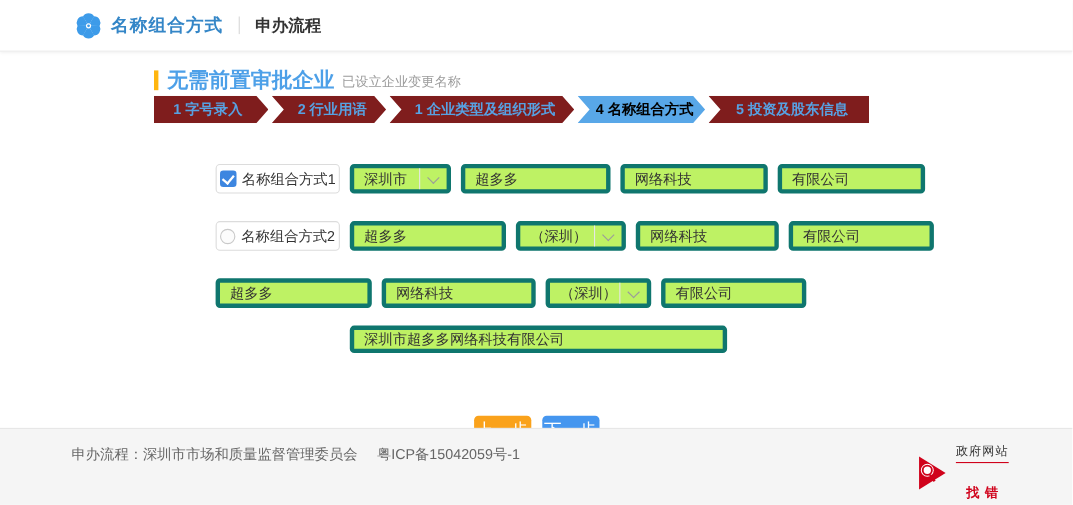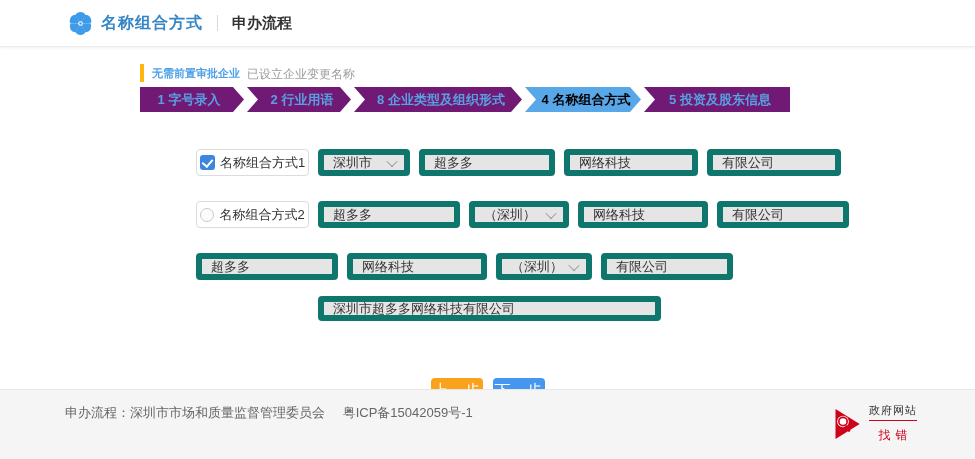--- a/index.html
+++ b/index.html
@@ -21,27 +21,27 @@
   .brand-name { font-size:16px; color:#3486c7; font-weight:bold; letter-spacing:1px; }
   .header-divider { width:1px; height:16px; background:#d8d8d8; margin:0 14px; }
   .nav-title { font-size:15px; font-weight:bold; color:#333; }
 
   
   .page-title-row {
     margin:15px 0 0 140px; height:22px;
     display:flex; align-items:center;
   }
   .title-bar { width:4px; height:18px; background:#ffb60f; margin-right:8px; }
-  .page-title { font-size:11px; font-weight:bold; color:#4da0e8; }
+  .page-title { font-size:19px; font-weight:bold; color:#4da0e8; }
   .page-subtitle { font-size:12px; color:#9b9b9b; margin-left:7px; padding-top:3px; }
 
   
   .steps { margin:3px 0 0 140px; display:flex; height:25px; }
   .step {
-    background:#701a75; color:#57a1e2; font-size:13px; font-weight:bold;
+    background:#7f1d1d; color:#57a1e2; font-size:13px; font-weight:bold;
     display:flex; align-items:center; justify-content:center;
     margin-right:3px; cursor:default; white-space:nowrap;
   }
   .step-mid  { clip-path:polygon(0 0, calc(100% - 11px) 0, 100% 50%, calc(100% - 11px) 100%, 0 100%, 11px 50%); padding-left:6px; }
   .step-first{ clip-path:polygon(0 0, calc(100% - 11px) 0, 100% 50%, calc(100% - 11px) 100%, 0 100%); padding-right:6px; }
   .step-last { clip-path:polygon(0 0, 100% 0, 100% 100%, 0 100%, 11px 50%); padding-left:6px; margin-right:0; }
   .step.active { background:#58a7e8; color:#000000; }
   .w1{width:104px}.w2{width:104px}.w3{width:168px}.w4{width:116px}.w5{width:146px}
 
   
@@ -59,22 +59,22 @@
   }
   .checkbox::after {
     content:""; position:absolute; left:4px; top:2px; width:5px; height:8px;
     border:solid #fff; border-width:0 2px 2px 0; transform:rotate(40deg);
   }
   .radio {
     width:14px; height:14px; border-radius:50%; border:1px solid #c9c9c9;
     background:#fcfcfc; flex:0 0 auto;
   }
   .field {
-    height:27px; border:6px solid #0f766e; border-radius:4px;
-    font-size:13px; color:#333; margin-right:9px; background:#e5e5e5;
+    height:27px; border:4px solid #0f766e; border-radius:4px;
+    font-size:13px; color:#333; margin-right:9px; background:#bef264;
     font-family:"Liberation Sans","DejaVu Sans",sans-serif;
   }
   input.field { padding:0 9px; outline:none; }
   .select { display:flex; align-items:center; cursor:pointer; }
   .select-value { flex:1; padding-left:9px; white-space:nowrap; overflow:hidden; }
   .chev {
     width:25px; height:100%; border-left:1px solid #e6e6e6;
     display:flex; align-items:center; justify-content:center; flex:0 0 auto;
   }
   .chev::after {
@@ -106,21 +106,21 @@
   .f-line { line-height:26px; white-space:nowrap; }
   .f-gap-lg { margin-right:32px; }
   .f-gap-sm { margin-right:14px; }
   .footer-badges {
     position:absolute; right:58px; top:13px;
     display:flex; align-items:center; gap:14px;flex-direction:column;
   }
   .err-badge { display:flex; align-items:center; gap:6px; cursor:pointer; }
   .err-badge-text { display:flex; flex-direction:column; align-items:center; }
   .err-badge-site { font-size:11px; color:#333; letter-spacing:1px; padding-bottom:2px; border-bottom:1px solid #d0021b; }
-  .err-badge-action { font-size:12px; font-weight:normal; color:#d0021b; letter-spacing:5px; margin-top:6px; padding-left:5px; }
+  .err-badge-action { font-size:12px; font-weight:bold; color:#d0021b; letter-spacing:5px; margin-top:19px; padding-left:5px; }
   .emblem-badge { cursor:pointer; line-height:0; }
 </style>
 </head>
 <body>
 
 <div class="header">
   <svg class="brand-logo" viewBox="0 0 32 32">
     <g fill="#3d9be9">
       <path d="M16 16 L9.5 5 A7.5 7.5 0 0 1 22.5 5 Z" transform="rotate(0 16 16)"></path>
       <path d="M16 16 L9.5 5 A7.5 7.5 0 0 1 22.5 5 Z" transform="rotate(60 16 16)"></path>
@@ -146,21 +146,21 @@
   </div>
 
   <div class="steps">
     <div class="step step-first w1">
         <span>1 字号录入</span>
       </div>
     <div class="step step-mid   w2">
         <span>2 行业用语</span>
       </div>
     <div class="step step-mid   w3">
-        <span>8 企业类型及组织形式</span>
+        <span>1 企业类型及组织形式</span>
       </div>
     <div class="step step-mid   w4 active">
         <span>4 名称组合方式</span>
       </div>
     <div class="step step-mid step-last w5">
         <span>5 投资及股东信息</span>
       </div>
   </div>
 
   <div class="form">

